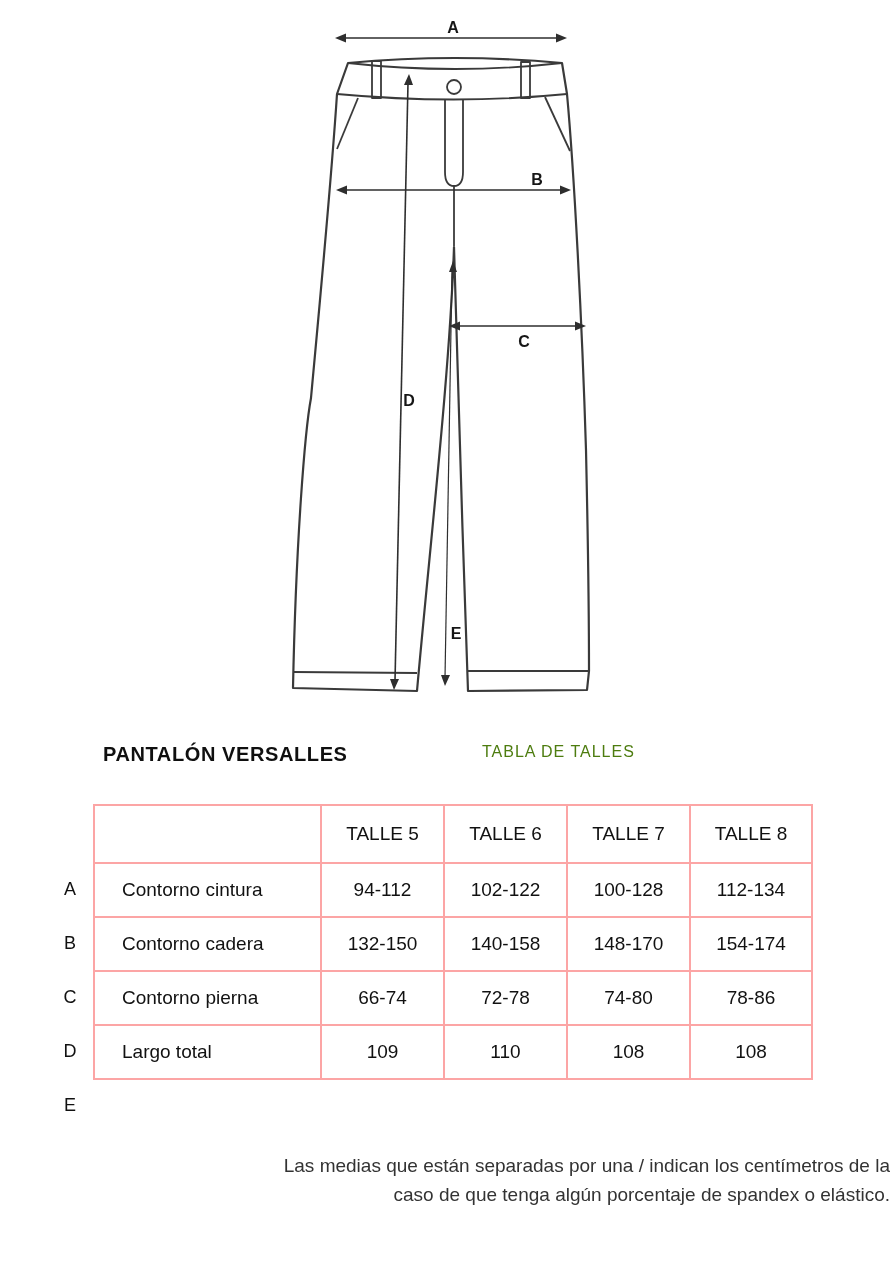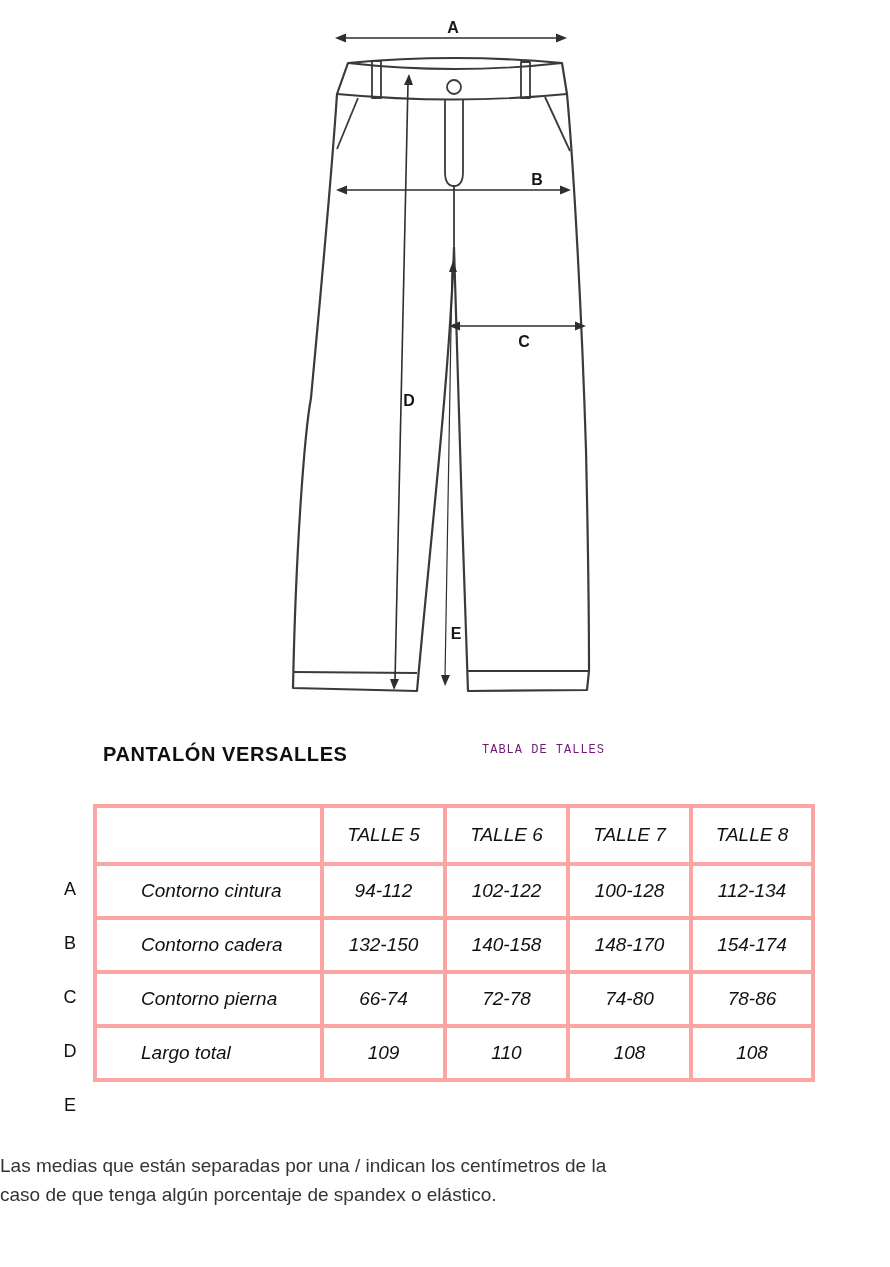--- a/index.html
+++ b/index.html
@@ -22,46 +22,45 @@
   .dim-label  { font-family: "Liberation Sans", sans-serif; font-size: 16px; font-weight: 700; fill: #161616; }
 
   .product-title {
     position: absolute; left: 103px; top: 743px;
     font-size: 20px; font-weight: 800; letter-spacing: 0.6px; color: #0f0f0f;
     white-space: nowrap;
     text-align: right;
   }
   .table-title {
     position: absolute; left: 482px; top: 743px;
-    font-size: 12px; font-weight: 400; letter-spacing: 1px; color: #701a75;
+    font-size: 16px; font-weight: 400; letter-spacing: 1px; color: #4d7c0f;
     white-space: nowrap;
-    font-family: Liberation Mono, monospace;
   }
 
   .size-table {
     position: absolute; left: 93px; top: 804px;
     width: 718px; border-collapse: collapse; table-layout: fixed;
   }
   .size-table th, .size-table td {
-    border: 4px solid #fca5a5;
+    border: 2px solid #fca5a5;
     font-size: 19px; font-weight: 400; color: #111;
-    text-align: center; padding: 0; font-style: italic;
+    text-align: center; padding: 0;
   }
   .size-table tr.header-row { height: 58px; }
   .size-table tr.data-row   { height: 54px; }
-  .size-table td.label-cell { text-align: left; padding-left: 44px; }
+  .size-table td.label-cell { text-align: left; padding-left: 27px; }
 
   .row-letter {
     position: absolute; left: 56px; width: 28px; height: 54px;
     line-height: 54px; text-align: center; font-size: 18px; color: #111;
   }
 
   .footnote {
     position: absolute; left: 0; top: 1151px; width: 890px;
-    text-align: left; font-size: 19px; line-height: 29px; color: #333;
+    text-align: right; font-size: 19px; line-height: 29px; color: #333;
   }
 </style>
 </head>
 <body>
 
 <div class="page">
 
   <svg class="diagram" width="890" height="720" viewBox="0 0 890 720">
 
     <path class="garment outline" d="M348 63

